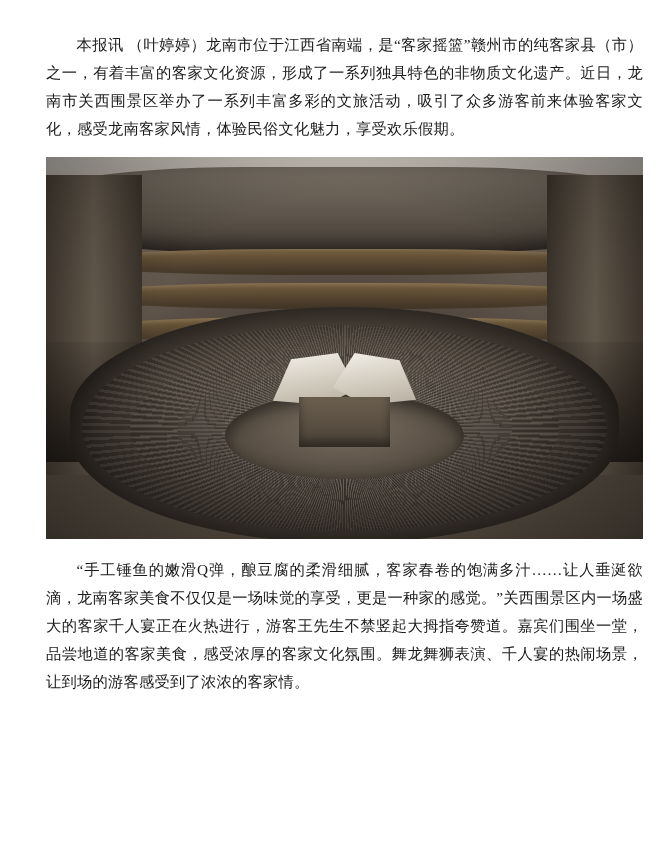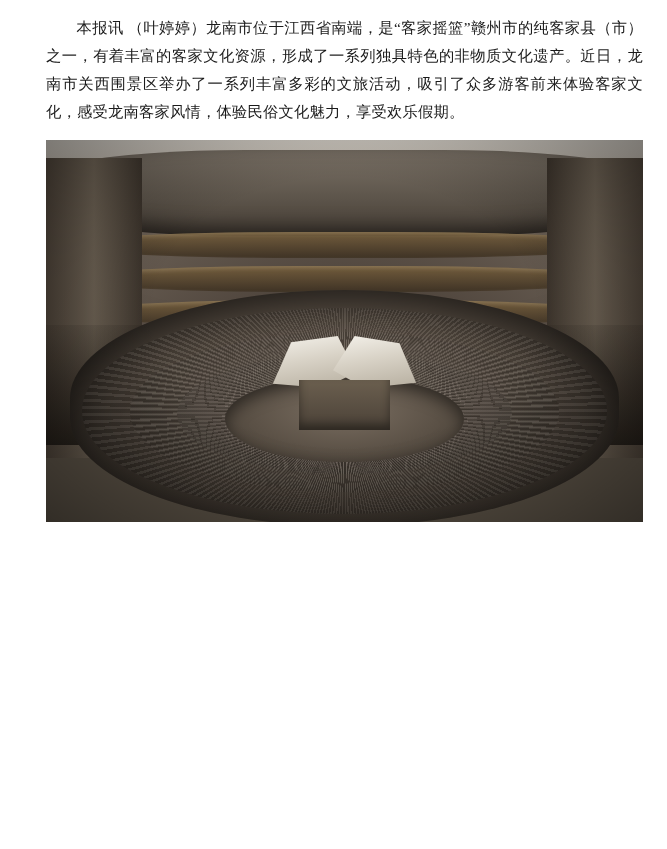--- a/index.html
+++ b/index.html
@@ -47,20 +47,21 @@
     text-align: justify;
     text-justify: inter-ideograph;
     margin: 0;
     letter-spacing: 0.2px;
   }
   .para.first {
     padding-top: 14px;
   }
   .indent {
     text-indent: 2em;
+    margin-top: 17px;
   }
 
   .figure {
     margin: 14px 0 12px 0;
     width: 597px;
   }
   .photo {
     position: relative;
     width: 597px;
     height: 382px;
@@ -227,16 +228,17 @@
         <div class="pavilion">
           <div class="pav-roof-l"></div>
           <div class="pav-roof-r"></div>
           <div class="pav-body"></div>
         </div>
         <div class="vignette"></div>
       </div>
 
     </div>
 
+    <p class="para indent">“手工锤鱼的嫩滑Q弹，酿豆腐的柔滑细腻，客家春卷的饱满多汁……让人垂涎欲滴，龙南客家美食不仅仅是一场味觉的享受，更是一种家的感觉。”关西围景区内一场盛大的客家千人宴正在火热进行，游客王先生不禁竖起大拇指夸赞道。嘉宾们围坐一堂，品尝地道的客家美食，感受浓厚的客家文化氛围。舞龙舞狮表演、千人宴的热闹场景，让到场的游客感受到了浓浓的客家情。</p>
 
 
   </div>
 </div>
 
 </body></html>

